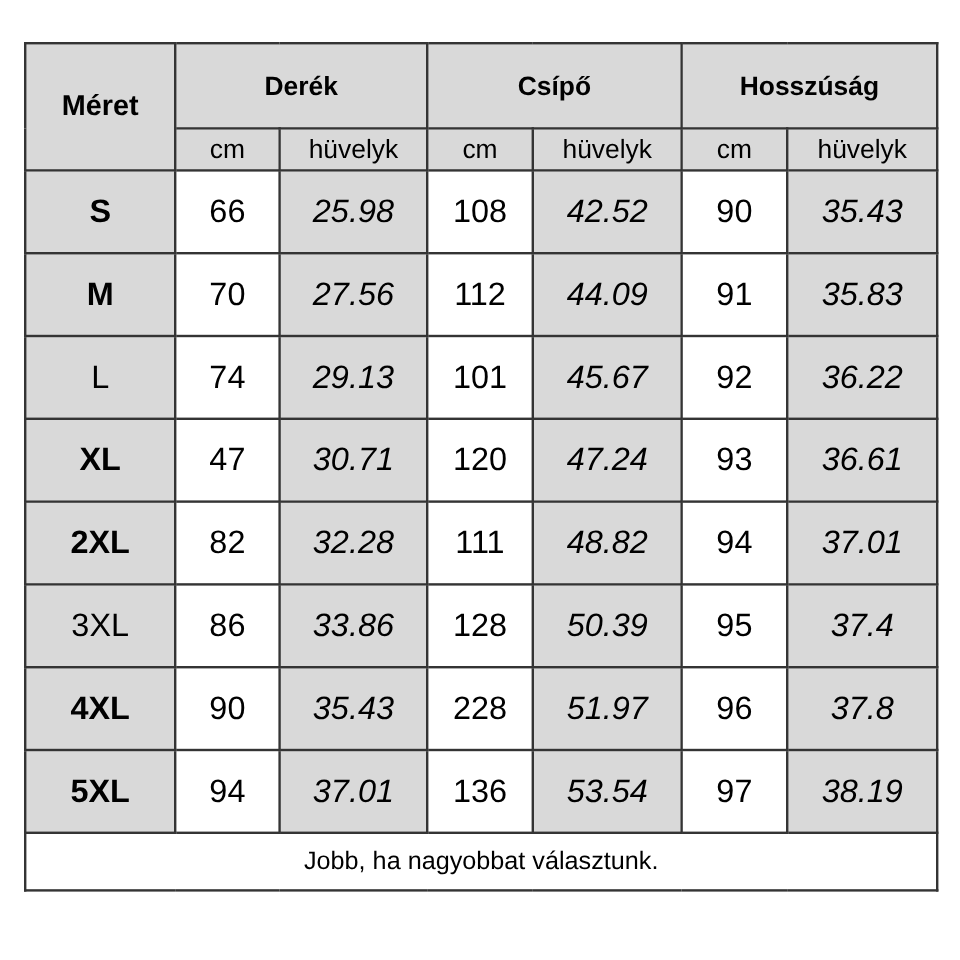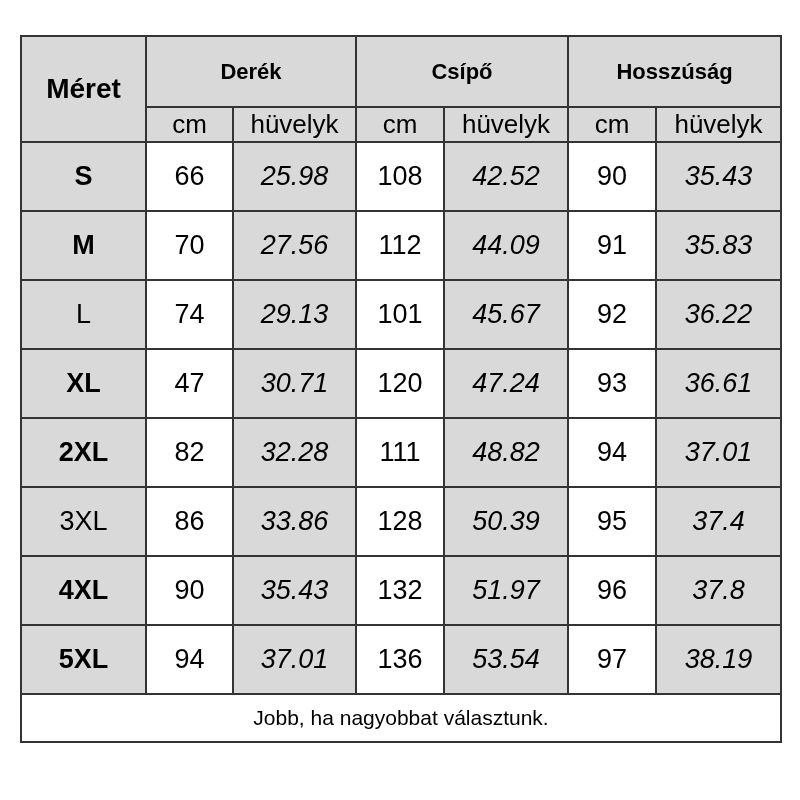--- a/index.html
+++ b/index.html
@@ -20,23 +20,23 @@
   th,td{
     border:2px solid var(--border);
     text-align:center;vertical-align:middle;
     font-size:27px;font-weight:normal;
     padding:0;overflow:hidden;white-space:nowrap;
   }
   tr.group-row{height:71px;}
   tr.unit-row{height:35px;}
   tr.data-row{height:69px;}
   tr.footer-row{height:48px;}
-  th.corner{background:var(--shade);font-weight:bold;font-size:28px;}
+  th.corner{background:var(--shade);font-weight:bold;font-size:24px;}
   th.group{background:var(--shade);font-weight:bold;font-size:22px;}
-  th.unit{background:var(--shade);font-size:26px;}
+  th.unit{background:var(--shade);font-size:22px;}
   th.size-cell{background:var(--shade);font-size:27px;font-weight:normal;}
   th.size-cell.b{font-weight:bold;}
   td.plain{background:var(--bg);margin-left:19px;}
   td.shaded{background:var(--shade);font-style:italic;}
   td.footer-cell{background:var(--bg);font-size:21px;}
 </style>
 </head>
 <body>
 
 <table class="size-chart">
@@ -117,21 +117,21 @@
         <td class="shaded">33.86</td>
         <td class="plain">128</td>
         <td class="shaded">50.39</td>
         <td class="plain">95</td>
         <td class="shaded">37.4</td>
       </tr>
       <tr class="data-row">
         <th class="size-cell b">4XL</th>
         <td class="plain">90</td>
         <td class="shaded">35.43</td>
-        <td class="plain">132</td>
+        <td class="plain">228</td>
         <td class="shaded">51.97</td>
         <td class="plain">96</td>
         <td class="shaded">37.8</td>
       </tr>
       <tr class="data-row">
         <th class="size-cell b">5XL</th>
         <td class="plain">94</td>
         <td class="shaded">37.01</td>
         <td class="plain">136</td>
         <td class="shaded">53.54</td>

